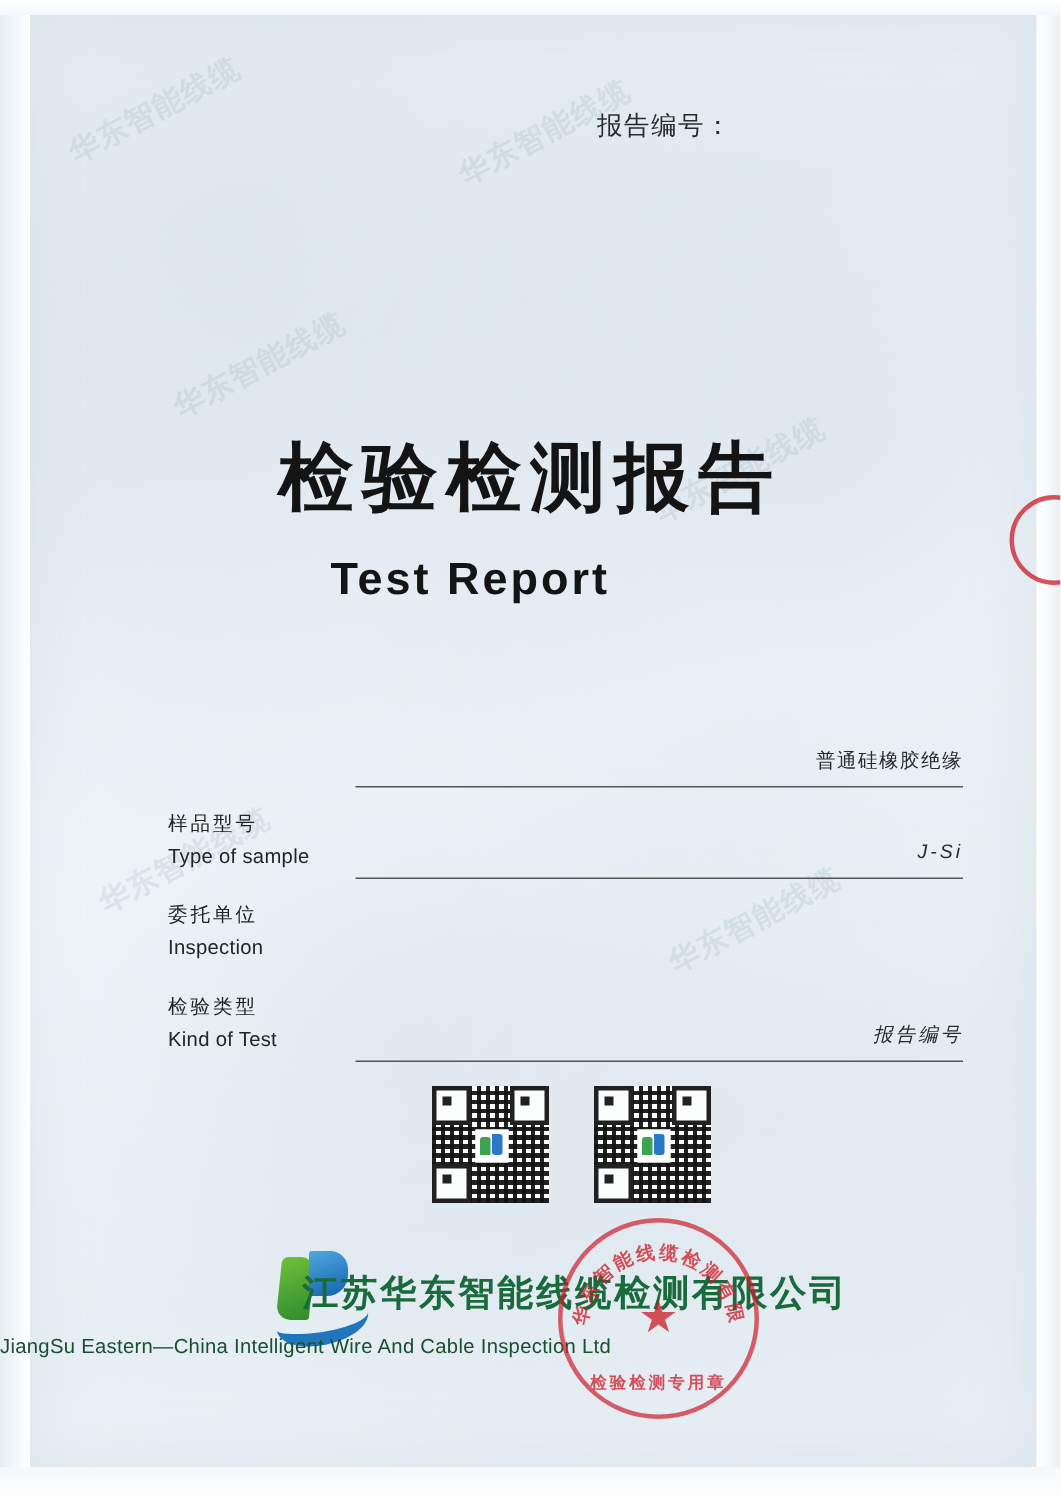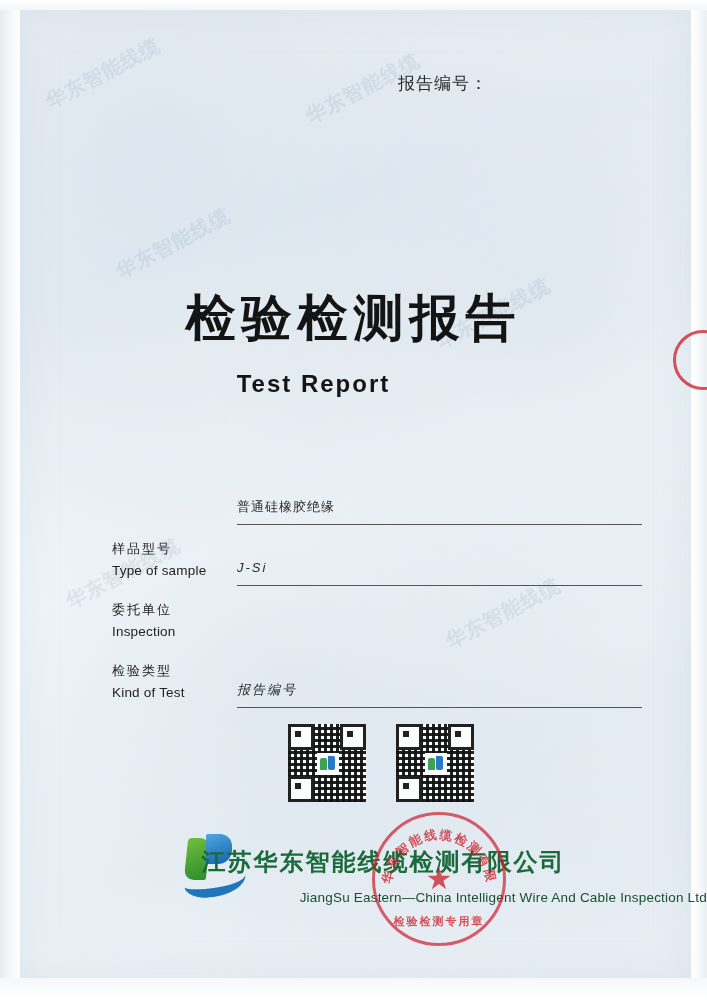--- a/index.html
+++ b/index.html
@@ -108,21 +108,21 @@
     font-weight: bold;
     letter-spacing: 6px;
     color: #141414;
   }
   .title-en {
     position: absolute;
     left: 0;
     top: 370px;
     width: 627px;
     text-align: center;
-    font-size: 24px;
+    font-size: 30px;
     font-weight: bold;
     letter-spacing: 2px;
     color: #141414;
   }
 
   
   .fields {
     position: absolute;
     left: 112px;
     top: 478px;
@@ -151,21 +151,21 @@
     line-height: 1.6;
     white-space: nowrap;
   }
   .field-value {
     position: absolute;
     left: 125px;
     top: 8px;
     width: 405px;
     height: 38px;
     border-bottom: 1px solid #555;
-    text-align: left;
+    text-align: right;
     font-size: 13px;
     color: #2a2a2a;
     letter-spacing: 1px;
     line-height: 42px;
   }
   .field-row.row2 .field-value,
   .field-row.row4 .field-value { letter-spacing: 2px; font-style: italic; }
 
   
   .qr {
@@ -261,21 +261,21 @@
     font-size: 24px;
     font-weight: bold;
     letter-spacing: 2px;
     color: #1a6b3c;
   }
   .company-en {
     position: absolute;
     left: 0;
     top: 62px;
     width: 707px;
-    text-align: right;
+    text-align: left;
     font-size: 13.5px;
     letter-spacing: 0.2px;
     color: #17502f;
   }
 
   
   .seal {
     position: absolute;
     left: 372px;
     top: 812px;

